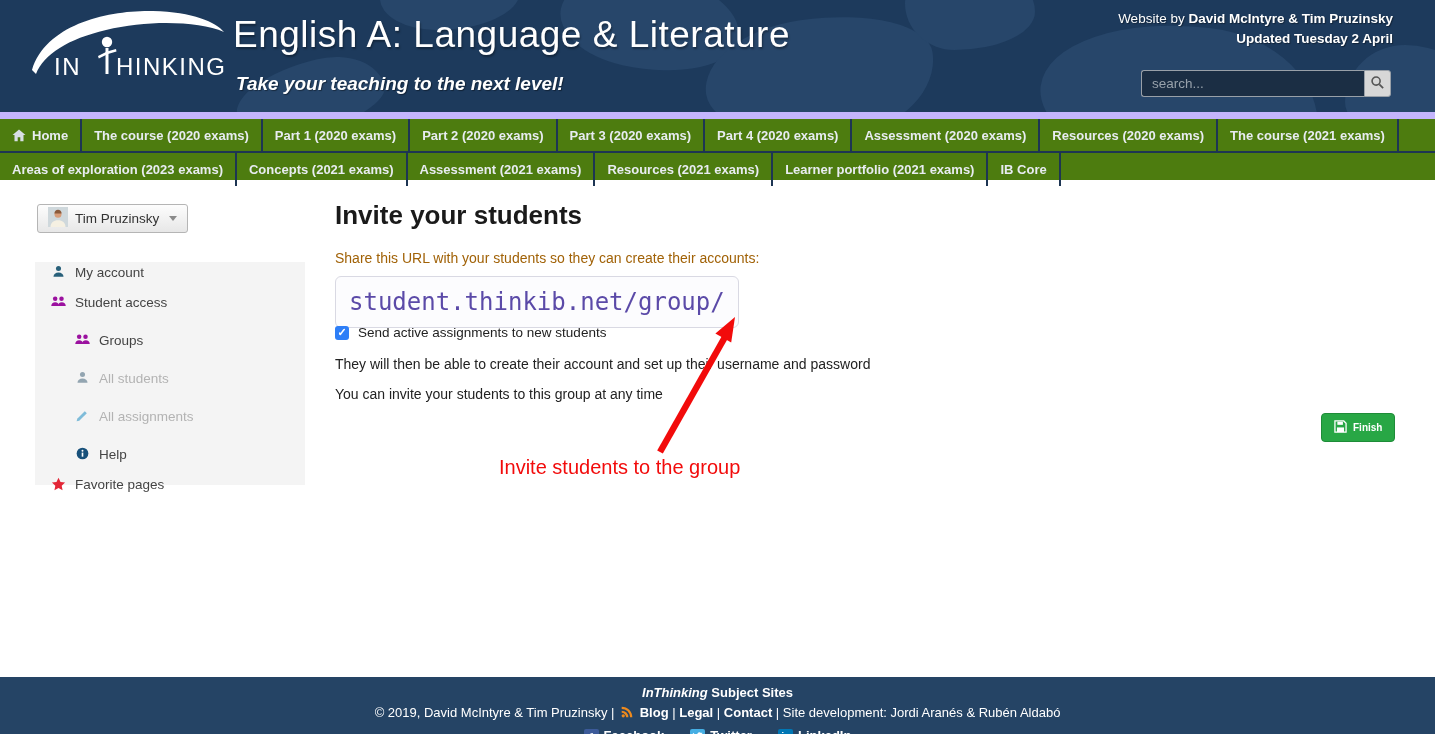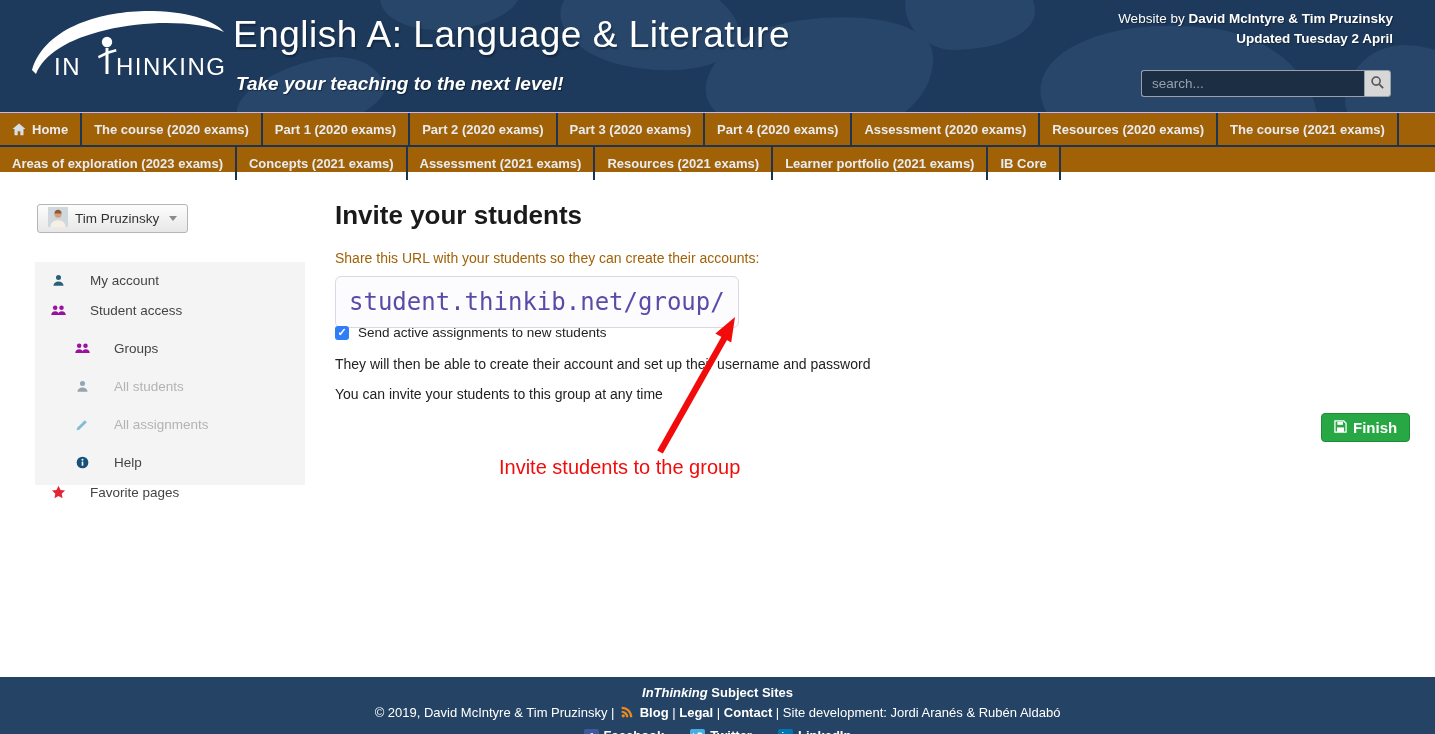--- a/index.html
+++ b/index.html
@@ -23,49 +23,49 @@
 
   .credits { position:absolute; right:42px; top:9px; text-align:right; color:#fff; font-size:13.5px; line-height:20px; text-shadow:1px 1px 1px rgba(0,0,0,.4); }
   .credits b { font-weight:bold; }
 
   .search { position:absolute; left:1141px; top:70px; width:250px; height:27px; display:flex; }
   .search input { flex:1; min-width:0; background:#1b2e44; border:1px solid #99a0a8; border-right:none; border-radius:3px 0 0 3px; color:#cfd6dd; padding:0 10px; font-size:13.5px; font-family:"Liberation Sans", sans-serif; outline:none; }
   .search input::placeholder { color:#97a1ab; }
   .search button { width:27px; background:#d7d7d7; border:1px solid #99a0a8; border-radius:0 3px 3px 0; display:flex; align-items:center; justify-content:center; cursor:pointer; }
 
   
-  .nav { position:absolute; top:112px; left:0; width:1435px; height:60px; background:#a16207; border-top:1px solid #c4b5fd; }
+  .nav { position:absolute; top:112px; left:0; width:1435px; height:68px; background:#4d7c0f; border-top:7px solid #c4b5fd; }
   .nav-row { display:flex; height:33px; }
   .nav-row.r1 { border-bottom:2px solid #1d3553; height:34px; }
   .nav-item { display:flex; align-items:center; padding:0 12px; color:#e8ecf1; font-size:13px; font-weight:bold; border-right:2px solid #1d3553; cursor:pointer; white-space:nowrap; }
   .nav-item .hicon { margin-right:6px; display:flex; }
 
   
   .user-btn { position:absolute; left:37px; top:204px; height:29px; display:inline-flex; align-items:center; gap:7px; padding:0 10px; background:linear-gradient(#fdfdfd,#e7e7e7); border:1px solid #b5b5b5; border-radius:3px; font-size:13.5px; color:#333; cursor:pointer; }
   .caret { width:0; height:0; border-left:4px solid transparent; border-right:4px solid transparent; border-top:5px solid #8a8a8a; margin-left:3px; }
 
   .sidebar-panel { position:absolute; left:35px; top:262px; width:270px; height:223px; background:#f4f4f4; padding-top:3px; }
-  .side-item { height:30px; display:flex; align-items:center; gap:24px; padding-left:16px; font-size:13.5px; color:#444; cursor:pointer; }
+  .side-item { height:30px; display:flex; gap:9px; padding-left:16px; font-size:13.5px; color:#444; cursor:pointer; }
   .side-item.indent { padding-left:40px;margin-top:8px; }
   .side-item.disabled { color:#b3b3b3; }
   .side-item .ic { width:15px; display:flex; justify-content:center; }
 
   
   .h1 { position:absolute; left:335px; top:200px; font-size:26px; font-weight:bold; color:#1a1a1a; }
   .share-text { position:absolute; left:335px; top:250px; font-size:14px; color:#a16207; }
   .url-box { position:absolute; left:335px; top:276px; padding:11px 13px; border:1px solid #d9d9e3; border-radius:6px; background:#fcfcfe; font-family:"DejaVu Sans Mono", monospace; font-size:24px; color:#5b4aa8; cursor:pointer; }
   .check-row { position:absolute; left:335px; top:325px; display:flex; align-items:center; gap:9px; font-size:13.5px; color:#222; }
   .checkbox { width:14px; height:14px; background:#2d7ef7; border-radius:3px; display:flex; align-items:center; justify-content:center; cursor:pointer; }
   .checkbox::after { content:"✓"; color:#fff; font-size:11px; line-height:1; font-weight:bold; }
   .note1 { position:absolute; left:335px; top:356px; font-size:14px; color:#222; }
   .note2 { position:absolute; left:335px; top:386px; font-size:14px; color:#222; }
   .annotation { position:absolute; left:499px; top:456px; font-size:20px; color:#f20b0b; }
   .arrow-svg { position:absolute; left:630px; top:300px; }
 
-  .finish-btn { position:absolute; left:1321px; top:413px; height:29px; padding:0 12px; background:#28a745; border:1px solid #1e8c38; border-radius:4px; color:#fff; font-weight:bold; font-size:15px; display:inline-flex; align-items:center; gap:6px; cursor:pointer; }
+  .finish-btn { position:absolute; left:1321px; top:413px; height:29px; padding:0 12px; background:#28a745; border:1px solid #1e8c38; border-radius:4px; color:#fff; font-weight:bold; font-size:10px; display:inline-flex; align-items:center; gap:6px; cursor:pointer; }
 
   
   .footer { position:absolute; top:677px; left:0; width:1435px; height:57px; background:#254465; color:#fff; text-align:center; font-size:13px; line-height:20px; padding-top:6px; }
   .footer .brand-line b i { font-weight:bold; }
   .footer .flink { font-weight:bold; cursor:pointer; }
   .footer .rss { display:inline-block; vertical-align:-1px; margin:0 3px; }
   .social-line { margin-top:2px; display:flex; justify-content:center; gap:26px; align-items:center; }
   .soc { display:inline-flex; align-items:center; gap:5px; font-weight:bold; cursor:pointer; }
   .soc-ic { width:15px; height:15px; border-radius:2px; display:inline-flex; align-items:center; justify-content:center; color:#fff; font-size:11px; font-weight:bold; }
   .fb { background:#3c5a99; font-family:"Liberation Serif", serif; }

